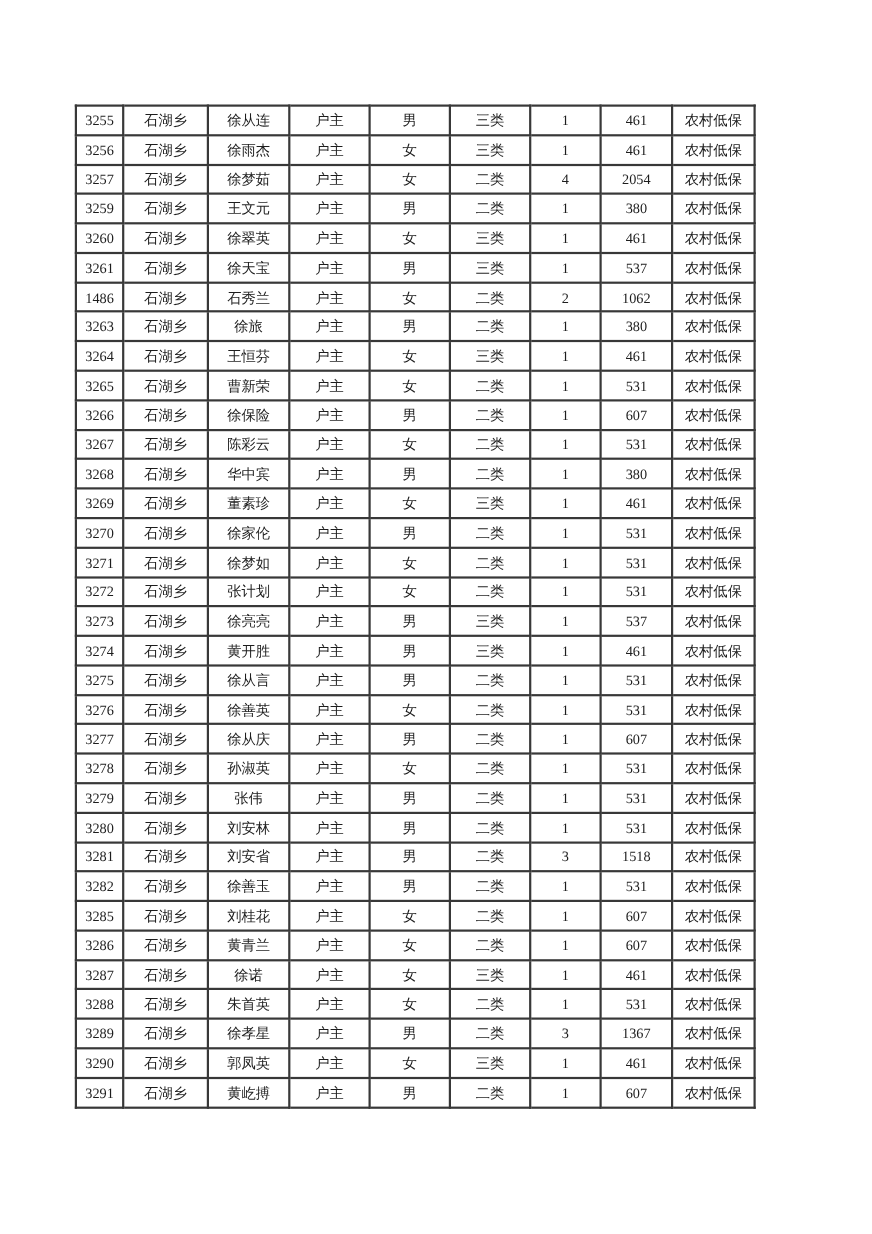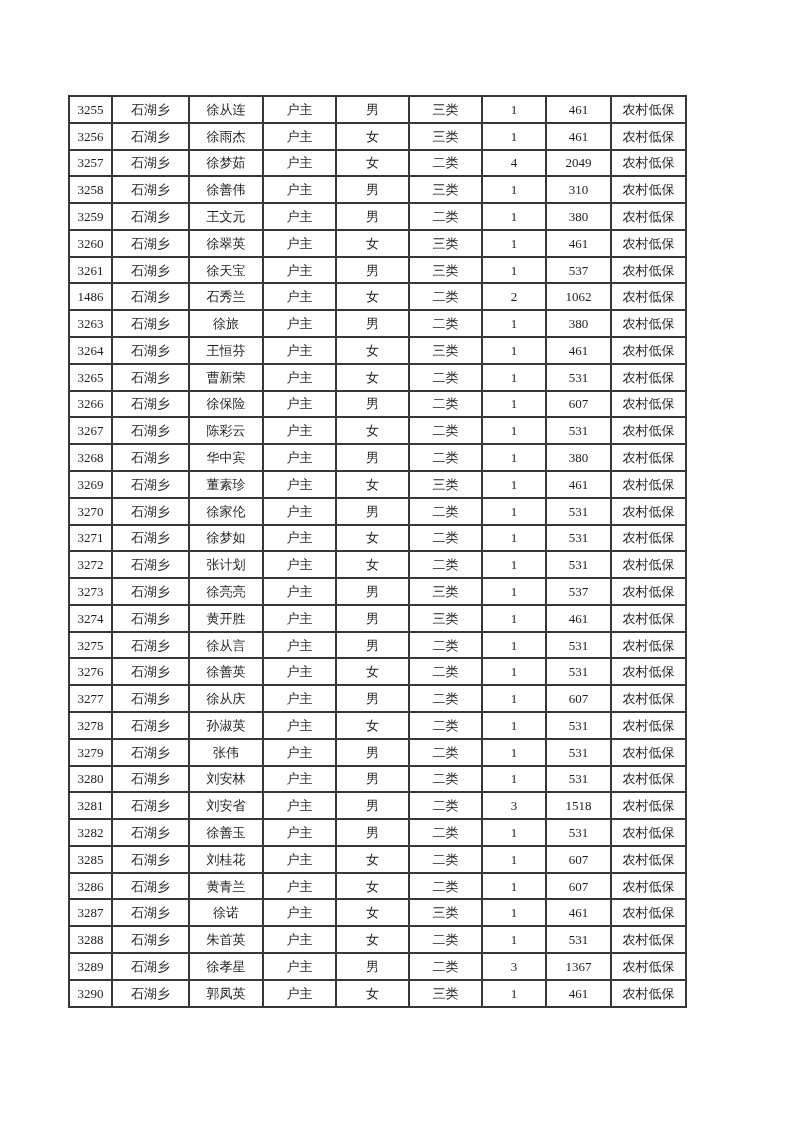--- a/index.html
+++ b/index.html
@@ -77,32 +77,21 @@
           <td>农村低保</td>
         </tr>
         <tr>
           <td>3257</td>
           <td>石湖乡</td>
           <td>徐梦茹</td>
           <td>户主</td>
           <td>女</td>
           <td>二类</td>
           <td>4</td>
-          <td>2049</td>
-          <td>农村低保</td>
-        </tr>
-        <tr>
-          <td>3258</td>
-          <td>石湖乡</td>
-          <td>徐善伟</td>
-          <td>户主</td>
-          <td>男</td>
-          <td>三类</td>
-          <td>1</td>
-          <td>310</td>
+          <td>2054</td>
           <td>农村低保</td>
         </tr>
         <tr>
           <td>3259</td>
           <td>石湖乡</td>
           <td>王文元</td>
           <td>户主</td>
           <td>男</td>
           <td>二类</td>
           <td>1</td>
@@ -419,17 +408,28 @@
         </tr>
         <tr>
           <td>3290</td>
           <td>石湖乡</td>
           <td>郭凤英</td>
           <td>户主</td>
           <td>女</td>
           <td>三类</td>
           <td>1</td>
           <td>461</td>
+          <td>农村低保</td>
+        </tr>
+        <tr>
+          <td>3291</td>
+          <td>石湖乡</td>
+          <td>黄屹搏</td>
+          <td>户主</td>
+          <td>男</td>
+          <td>二类</td>
+          <td>1</td>
+          <td>607</td>
           <td>农村低保</td>
         </tr>
       </tbody>
   </table>
 </div>
 
 </body></html>

